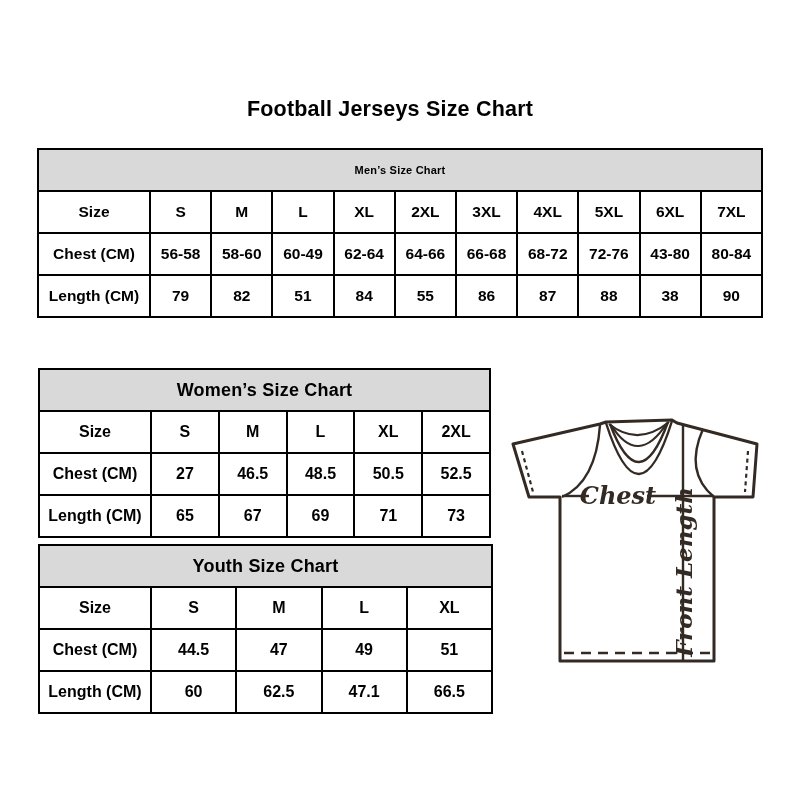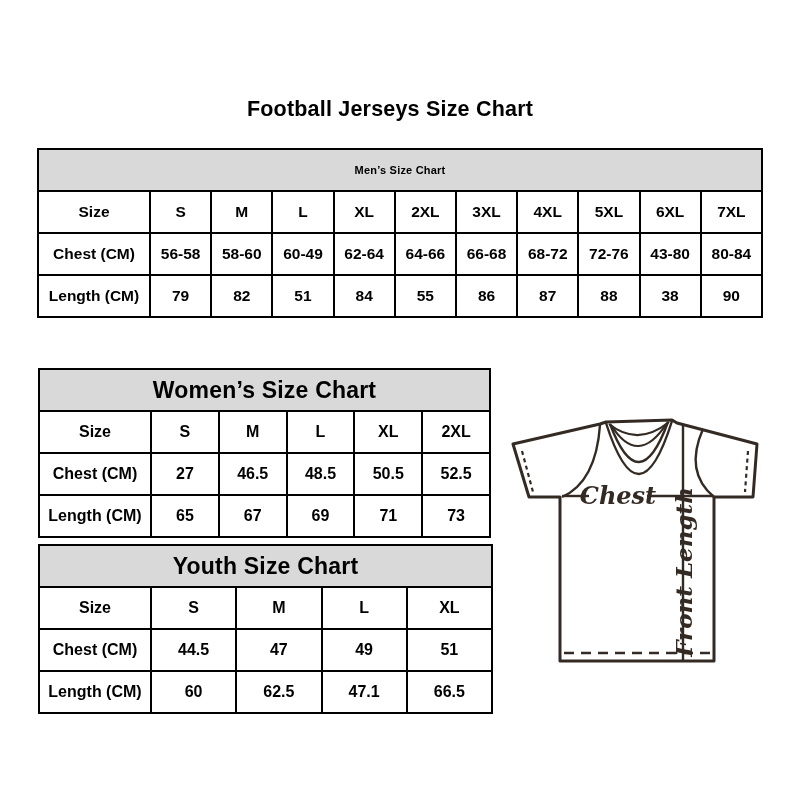--- a/index.html
+++ b/index.html
@@ -14,21 +14,21 @@
   table.size-table{
     position:absolute;border-collapse:collapse;table-layout:fixed;
     background:#fff;font-weight:bold;text-align:center;
     border:2px solid var(--border,#000);
   }
   table.size-table td{
     border:2px solid var(--border,#000);height:40px;padding:0 2px;
     font-size:16px;overflow:hidden;white-space:nowrap;
   }
   table.size-table tr.band td{
-    background:var(--band-bg,#d9d9d9);font-size:23px;height:40px;letter-spacing:.2px;
+    background:var(--band-bg,#d9d9d9);font-size:18px;height:40px;letter-spacing:.2px;
   }
   table.men{left:37px;top:148px;width:726px;}
   table.men td{font-size:15.5px;}
   table.men tr.band td{font-size:11px;}
   table.men tr.band td, table.men td:first-child{}
   table.women{left:38px;top:368px;width:453px;}
   table.youth{left:38px;top:544px;width:455px;}
   col.label-col{width:112px;}
   svg.jersey{position:absolute;left:505px;top:408px;color:var(--jersey-line,#342a24);}
   svg.jersey path, svg.jersey line{stroke:currentColor;fill:none;}

